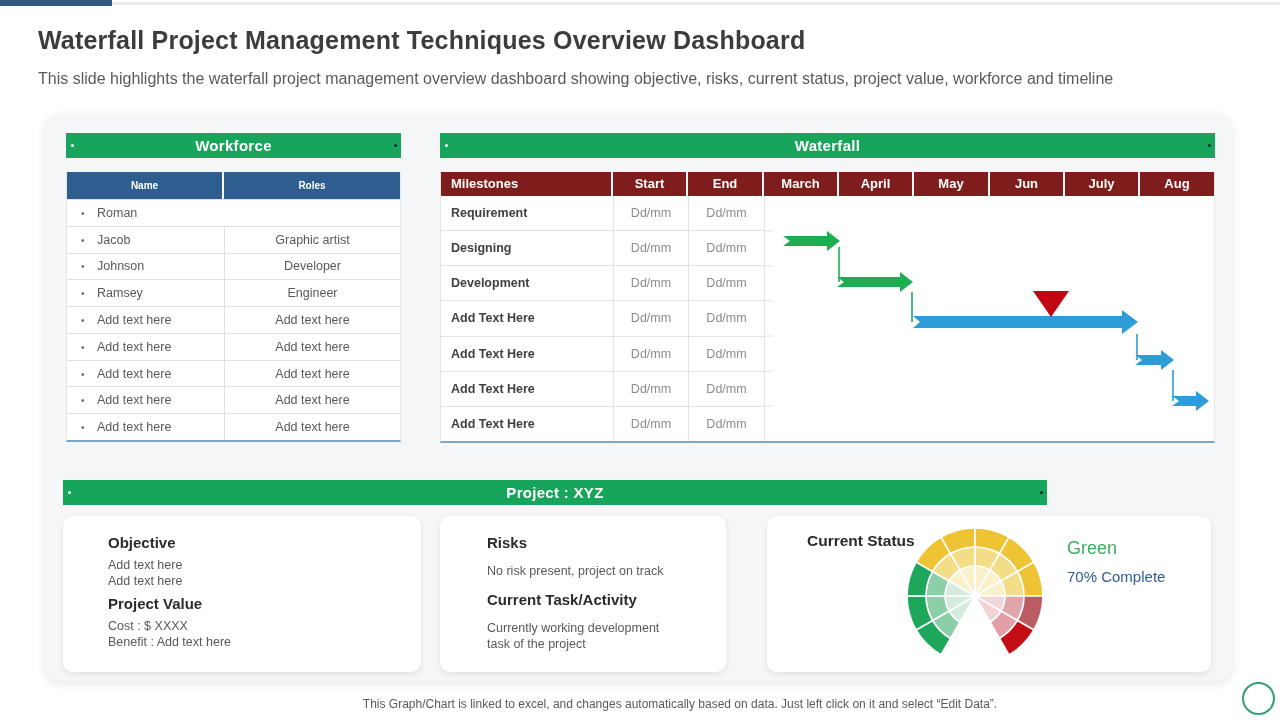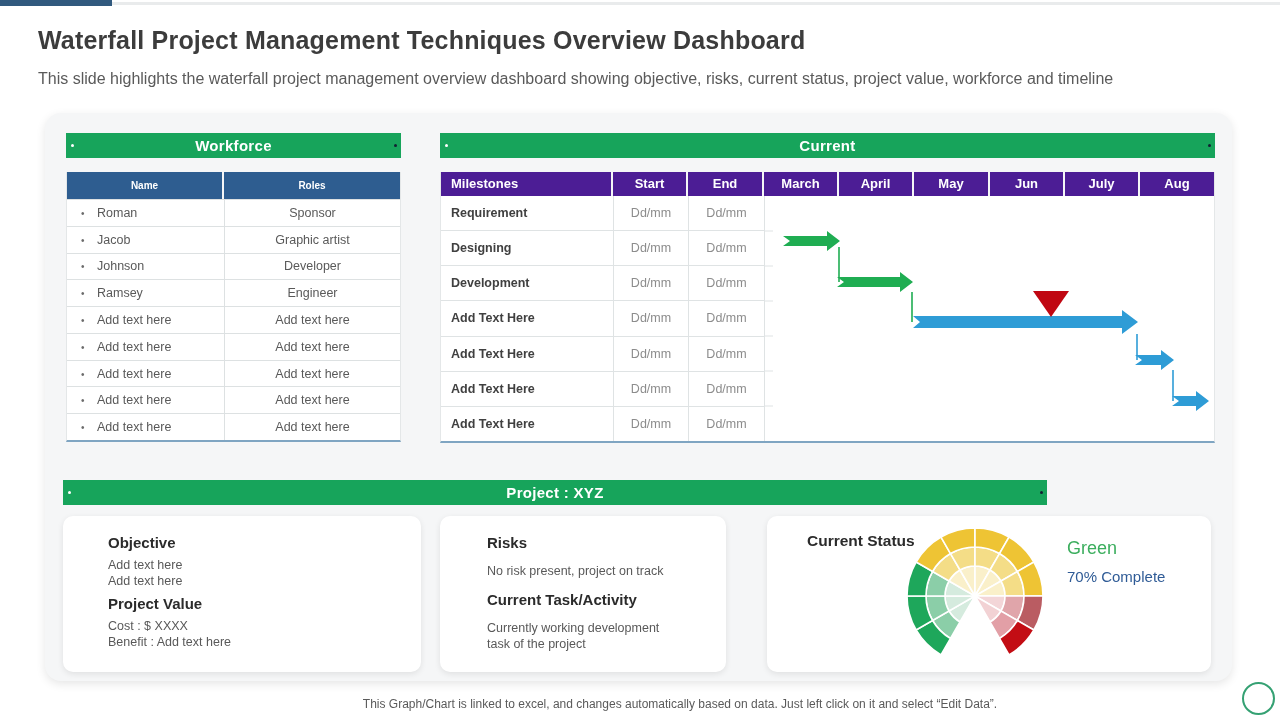--- a/index.html
+++ b/index.html
@@ -43,21 +43,21 @@
   .wf-row { flex:1; display:grid; grid-template-columns:157px 1fr; border-top:1px solid #DDE1E2;
             font-size:12.5px; color:#595959; align-items:center; }
   .wf-row .name { position:relative; padding-left:30px; text-align:left; }
   .wf-row .name .bullet { position:absolute; left:14px; top:50%; transform:translateY(-50%); font-size:10px; color:#6b6b6b; }
   .wf-row .role { text-align:center; border-left:1px solid #DDE1E2; height:100%; display:flex; align-items:center; justify-content:center; }
 
   
   #tl-table { left:395px; top:59px; width:775px; height:271px; background:#fff;
               border-bottom:2px solid #7FA5C2; border-left:1px solid #E4E7E8; border-right:1px solid #E4E7E8; }
   #tl-header { display:grid; grid-template-columns:172px 75px 76px 75px 75px 76px 75px 75px 74px;
-               height:24px; background:#4c1d95; color:#fff; font-weight:bold; font-size:13px; line-height:24px; }
+               height:24px; background:#7f1d1d; color:#fff; font-weight:bold; font-size:13px; line-height:24px; }
   #tl-header .hcell { text-align:center; border-right:2px solid #F5F6F7; }
   #tl-header .hcell:last-child { border-right:none; }
   #tl-header .hcell.first { text-align:left; padding-left:10px; }
   #tl-body { position:relative; height:245px; }
   #timeline-rows { position:absolute; left:0; top:0; width:323px; height:245px; display:flex; flex-direction:column; }
   .tl-row { flex:1; display:grid; grid-template-columns:172px 75px 76px; border-bottom:1px solid #DFE3E4; }
   .tl-row:last-child { border-bottom:none; }
   .tl-row .ms { font-weight:bold; color:#404040; font-size:12.5px; padding-left:10px; display:flex; align-items:center; }
   .tl-row .dd { font-size:12.5px; color:#8C8C8C; display:flex; align-items:center; justify-content:center; border-left:1px solid #DFE3E4; }
   #gantt-wrap { position:absolute; left:323px; top:0; width:450px; height:245px; border-left:1px solid #DFE3E4; }
@@ -100,21 +100,20 @@
     <span class="dot-r"></span>
   </div>
   <div id="wf-table" class="abs">
     <div class="wf-header">
       <div class="hcell">Name</div>
       <div class="hcell">Roles</div>
     </div>
     <div id="workforce-body">
         <div class="wf-row">
           <div class="name"><span class="bullet">•</span>Roman</div>
-          <div class="role">Sponsor</div>
         </div>
         <div class="wf-row">
           <div class="name"><span class="bullet">•</span>Jacob</div>
           <div class="role">Graphic artist</div>
         </div>
         <div class="wf-row">
           <div class="name"><span class="bullet">•</span>Johnson</div>
           <div class="role">Developer</div>
         </div>
         <div class="wf-row">
@@ -139,21 +138,21 @@
         </div>
         <div class="wf-row">
           <div class="name"><span class="bullet">•</span>Add text here</div>
           <div class="role">Add text here</div>
         </div>
       </div>
   </div>
 
   <div class="banner" id="tl-banner">
     <span class="dot-l"></span>
-    <span>Current</span>
+    <span>Waterfall</span>
     <span class="dot-r"></span>
   </div>
   <div id="tl-table" class="abs">
     <div id="tl-header">
         <div class="hcell first">Milestones</div>
         <div class="hcell">Start</div>
         <div class="hcell">End</div>
         <div class="hcell">March</div>
         <div class="hcell">April</div>
         <div class="hcell">May</div>

